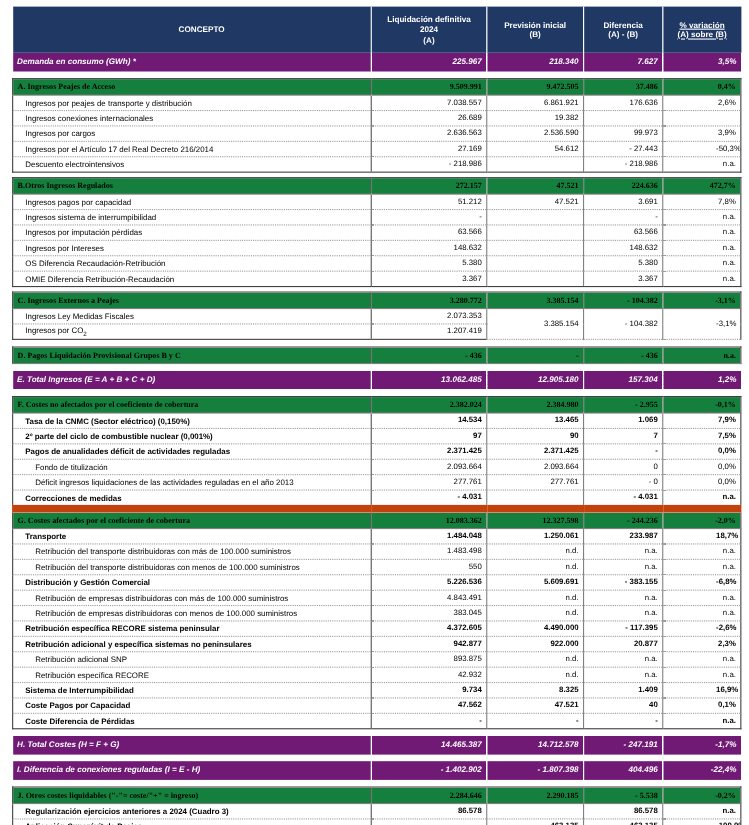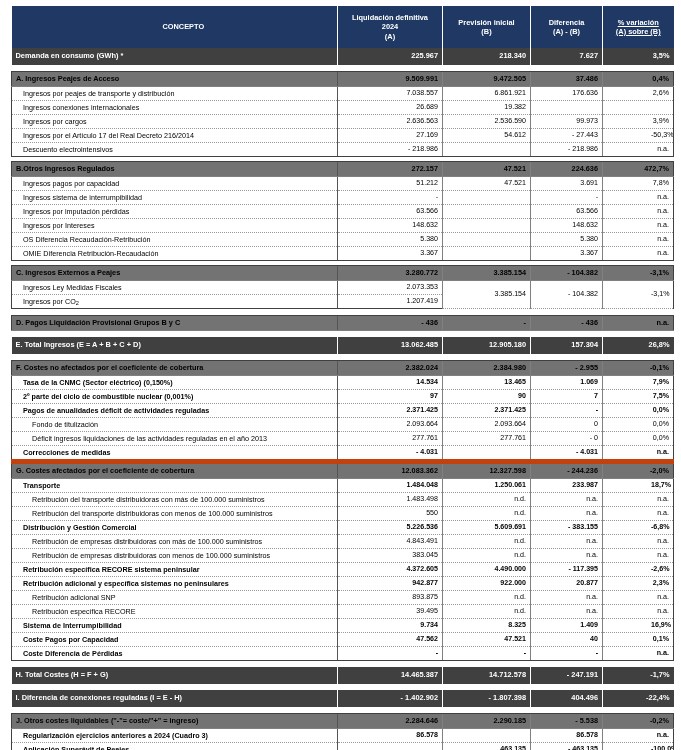--- a/index.html
+++ b/index.html
@@ -78,48 +78,50 @@
   tr.gap2 td {
     height: 4px;
     padding: 0;
     border: none !important;
     background: #ffffff;
   }
 
   
   
   tr.band-dark td {
-    background: #404040;
+    background: #701a75;
     color: #ffffff;
     font-weight: bold;
     font-size: 7.4px;
     height: 17px;
+    font-style: italic;
   }
   tr.band-dark td.num { border-left: 1.6px solid #ffffff; }
 
   
   tr.sect td {
-    background: #737373;
+    background: #15803d;
     font-weight: bold;
     font-size: 7.3px;
     height: 14px;
     border-top: 1.3px solid #404040;
     border-bottom: 1.1px solid #808080;
+    font-family: Liberation Serif, serif;
   }
   tr.sect td.lbl  { border-left: 1.3px solid #404040; }
   tr.sect td.last { border-right: 1.3px solid #404040; }
 
   
   tr.row td {
     background: #ffffff;
     border-bottom: 1px dotted #9a9a9a;
   }
   tr.row td.lbl  { border-left: 1.3px solid #404040; }
   tr.row td.last { border-right: 1.3px solid #404040; padding-left: 48px; }
-  tr.row.solidline td { border-bottom: 5px solid #c2410c; margin-top: 37px; }
+  tr.row.solidline td { border-bottom: 7px solid #c2410c; margin-top: 37px; }
   tr.row.lastrow td { border-bottom: 1.3px solid #404040; }
 
   
   tr.row.b td { font-weight: bold; }
 
   
   .i1 { padding-left: 11px !important; }
   .i2 { padding-left: 20px !important; }
 
   sub { font-size: 5.6px; vertical-align: baseline; position: relative; top: 1.5px; }
@@ -306,21 +308,21 @@
           <td class="num last">n.a.</td>
         </tr>
         <tr class="gap">
           <td colspan="5"></td>
         </tr>
         <tr class="band-dark">
           <td class="lbl ">E. Total Ingresos (E = A + B + C + D)</td>
           <td class="num sep-first">13.062.485</td>
           <td class="num">12.905.180</td>
           <td class="num">157.304</td>
-          <td class="num">26,8%</td>
+          <td class="num">1,2%</td>
         </tr>
         <tr class="gap">
           <td colspan="5"></td>
         </tr>
         <tr class="sect">
           <td class="lbl ">F. Costes no afectados por el coeficiente de cobertura</td>
           <td class="num sep-first">2.382.024</td>
           <td class="num">2.384.980</td>
           <td class="num">- 2.955</td>
           <td class="num last">-0,1%</td>
@@ -432,21 +434,21 @@
         </tr>
         <tr class="row">
           <td class="lbl i2">Retribución adicional SNP</td>
           <td class="num sep-first">893.875</td>
           <td class="num">n.d.</td>
           <td class="num">n.a.</td>
           <td class="num last">n.a.</td>
         </tr>
         <tr class="row">
           <td class="lbl i2">Retribución específica RECORE</td>
-          <td class="num sep-first">39.495</td>
+          <td class="num sep-first">42.932</td>
           <td class="num">n.d.</td>
           <td class="num">n.a.</td>
           <td class="num last">n.a.</td>
         </tr>
         <tr class="row b">
           <td class="lbl i1">Sistema de Interrumpibilidad</td>
           <td class="num sep-first">9.734</td>
           <td class="num">8.325</td>
           <td class="num">1.409</td>
           <td class="num last">16,9%</td>

